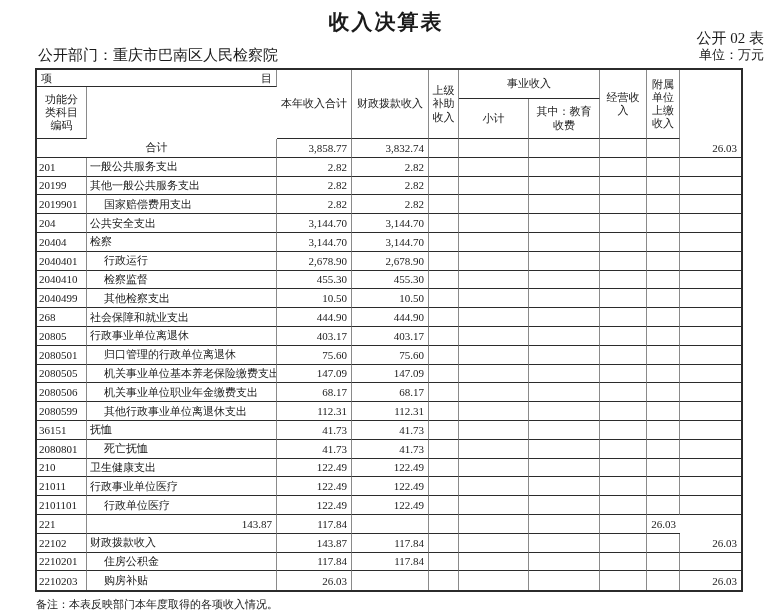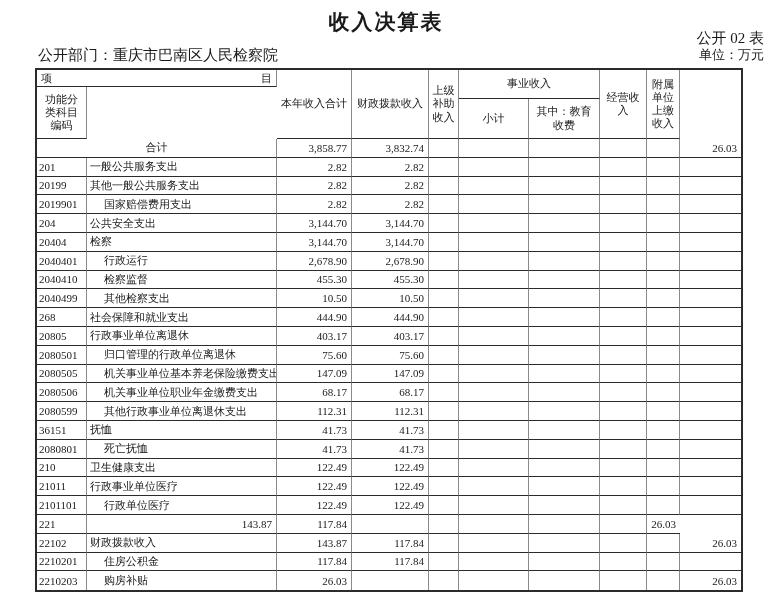--- a/index.html
+++ b/index.html
@@ -386,13 +386,14 @@
             <div class="c num"></div>
             <div class="c num"></div>
             <div class="c num"></div>
             <div class="c num"></div>
             <div class="c num lastcol">26.03</div>
           </div>
         </div>
     </div>
   </div>
 
+  <div class="note">备注：本表反映部门本年度取得的各项收入情况。</div>
 </div>
 
 </body></html>

